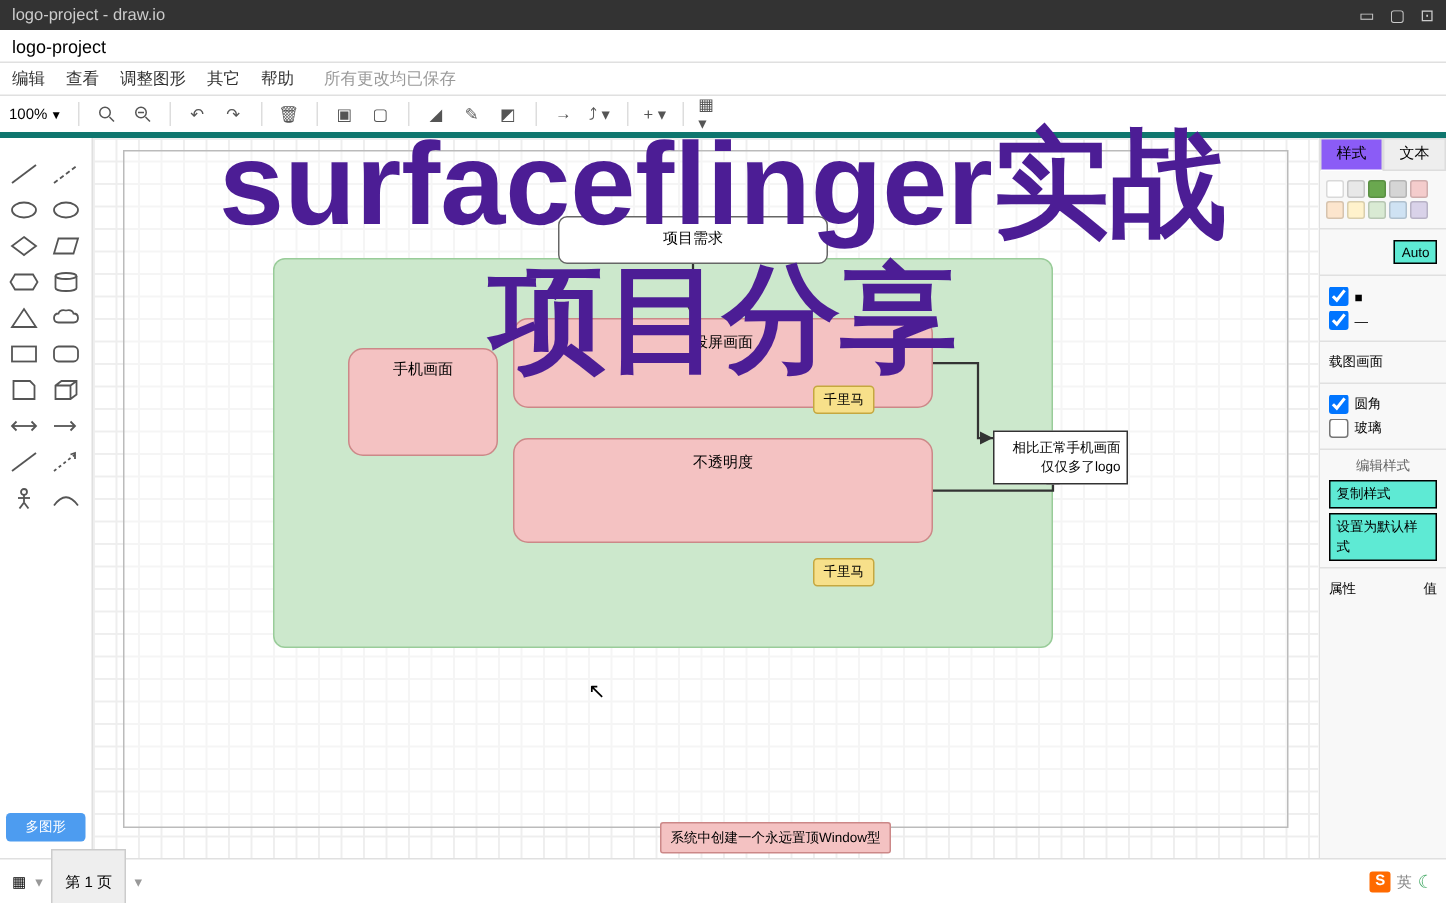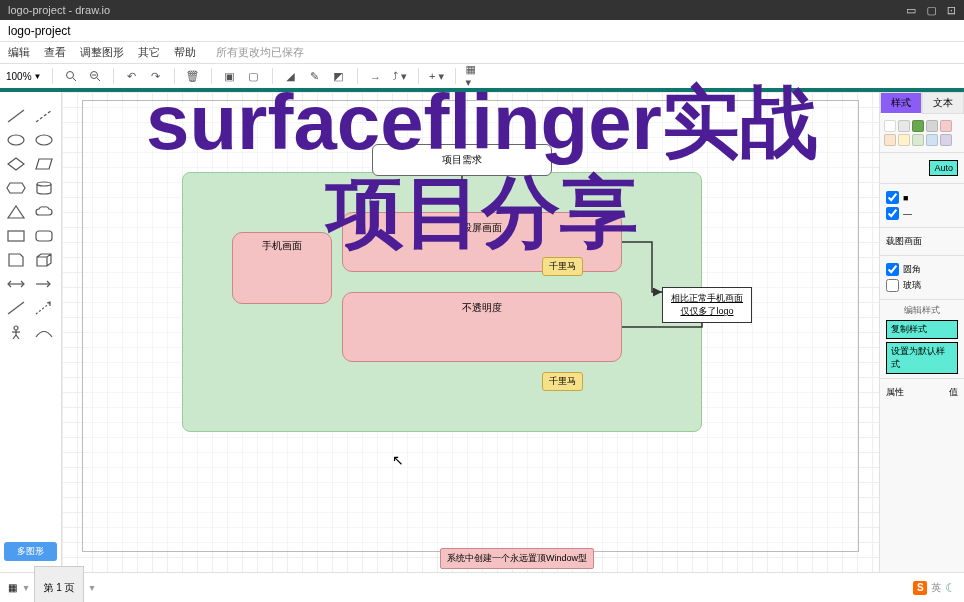--- a/index.html
+++ b/index.html
@@ -40,21 +40,21 @@
 
     .diagram-bg { position:absolute; left: 120px; top: 80px; width: 520px; height: 260px; background: #cce8cc; border: 1px solid #9c9; border-radius: 8px; }
     .node-white { position:absolute; left: 310px; top: 52px; width: 180px; height: 32px; background: #fff; border: 1px solid #666; border-radius: 6px; text-align:center; font-size: 10px; line-height: 30px; }
     .node-red { position:absolute; background: #f4c2c2; border: 1px solid #c88; border-radius: 10px; font-size: 10px; }
     .node-red.r1 { left: 280px; top: 120px; width: 280px; height: 60px; text-align:center; padding-top: 8px; }
     .node-red.r2 { left: 280px; top: 200px; width: 280px; height: 70px; text-align:center; padding-top: 8px;}
     .node-red.r3 { left: 170px; top: 140px; width: 100px; height: 72px; padding: 6px; text-align:center; }
     .node-yellow { position:absolute; background: #f7e08a; border: 1px solid #c5a840; border-radius: 3px; font-size: 9px; padding: 2px 6px; }
     .node-yellow.y1 { left: 480px; top: 165px; }
     .node-yellow.y2 { left: 480px; top: 280px; }
-    .node-result { position:absolute; left: 600px; top: 195px; width: 90px; background: #fff; border: 1px solid #333; font-size: 9px; padding: 4px; text-align:center;text-decoration:underline; }
+    .node-result { position:absolute; left: 600px; top: 195px; width: 90px; background: #fff; border: 1px solid #333; font-size: 9px; padding: 4px; text-align:right; }
     .arrow-line { position:absolute; stroke:#333; stroke-width:1.5; fill:none; marker-end:url(#ah);}
 
     .cursor-mark { position:absolute; left: 330px; top: 360px; font-size: 14px; color:#000;}
 
     .note-bottom { position:absolute; left: 440px; top: 548px; background: #f4c2c2; border:1px solid #c88; font-size: 9px; padding: 3px 6px; border-radius: 2px;}
 
     
     .right-panel { width: 85px; background: #f8f8f8; border-left: 1px solid #e0e0e0; font-size: 9px; }
     .rp-tabs { display:flex; height: 22px; }
     .rp-tab { flex:1; text-align:center; line-height: 20px; background:#eee; border:1px solid #ddd; cursor:pointer; font-size:10px;}

